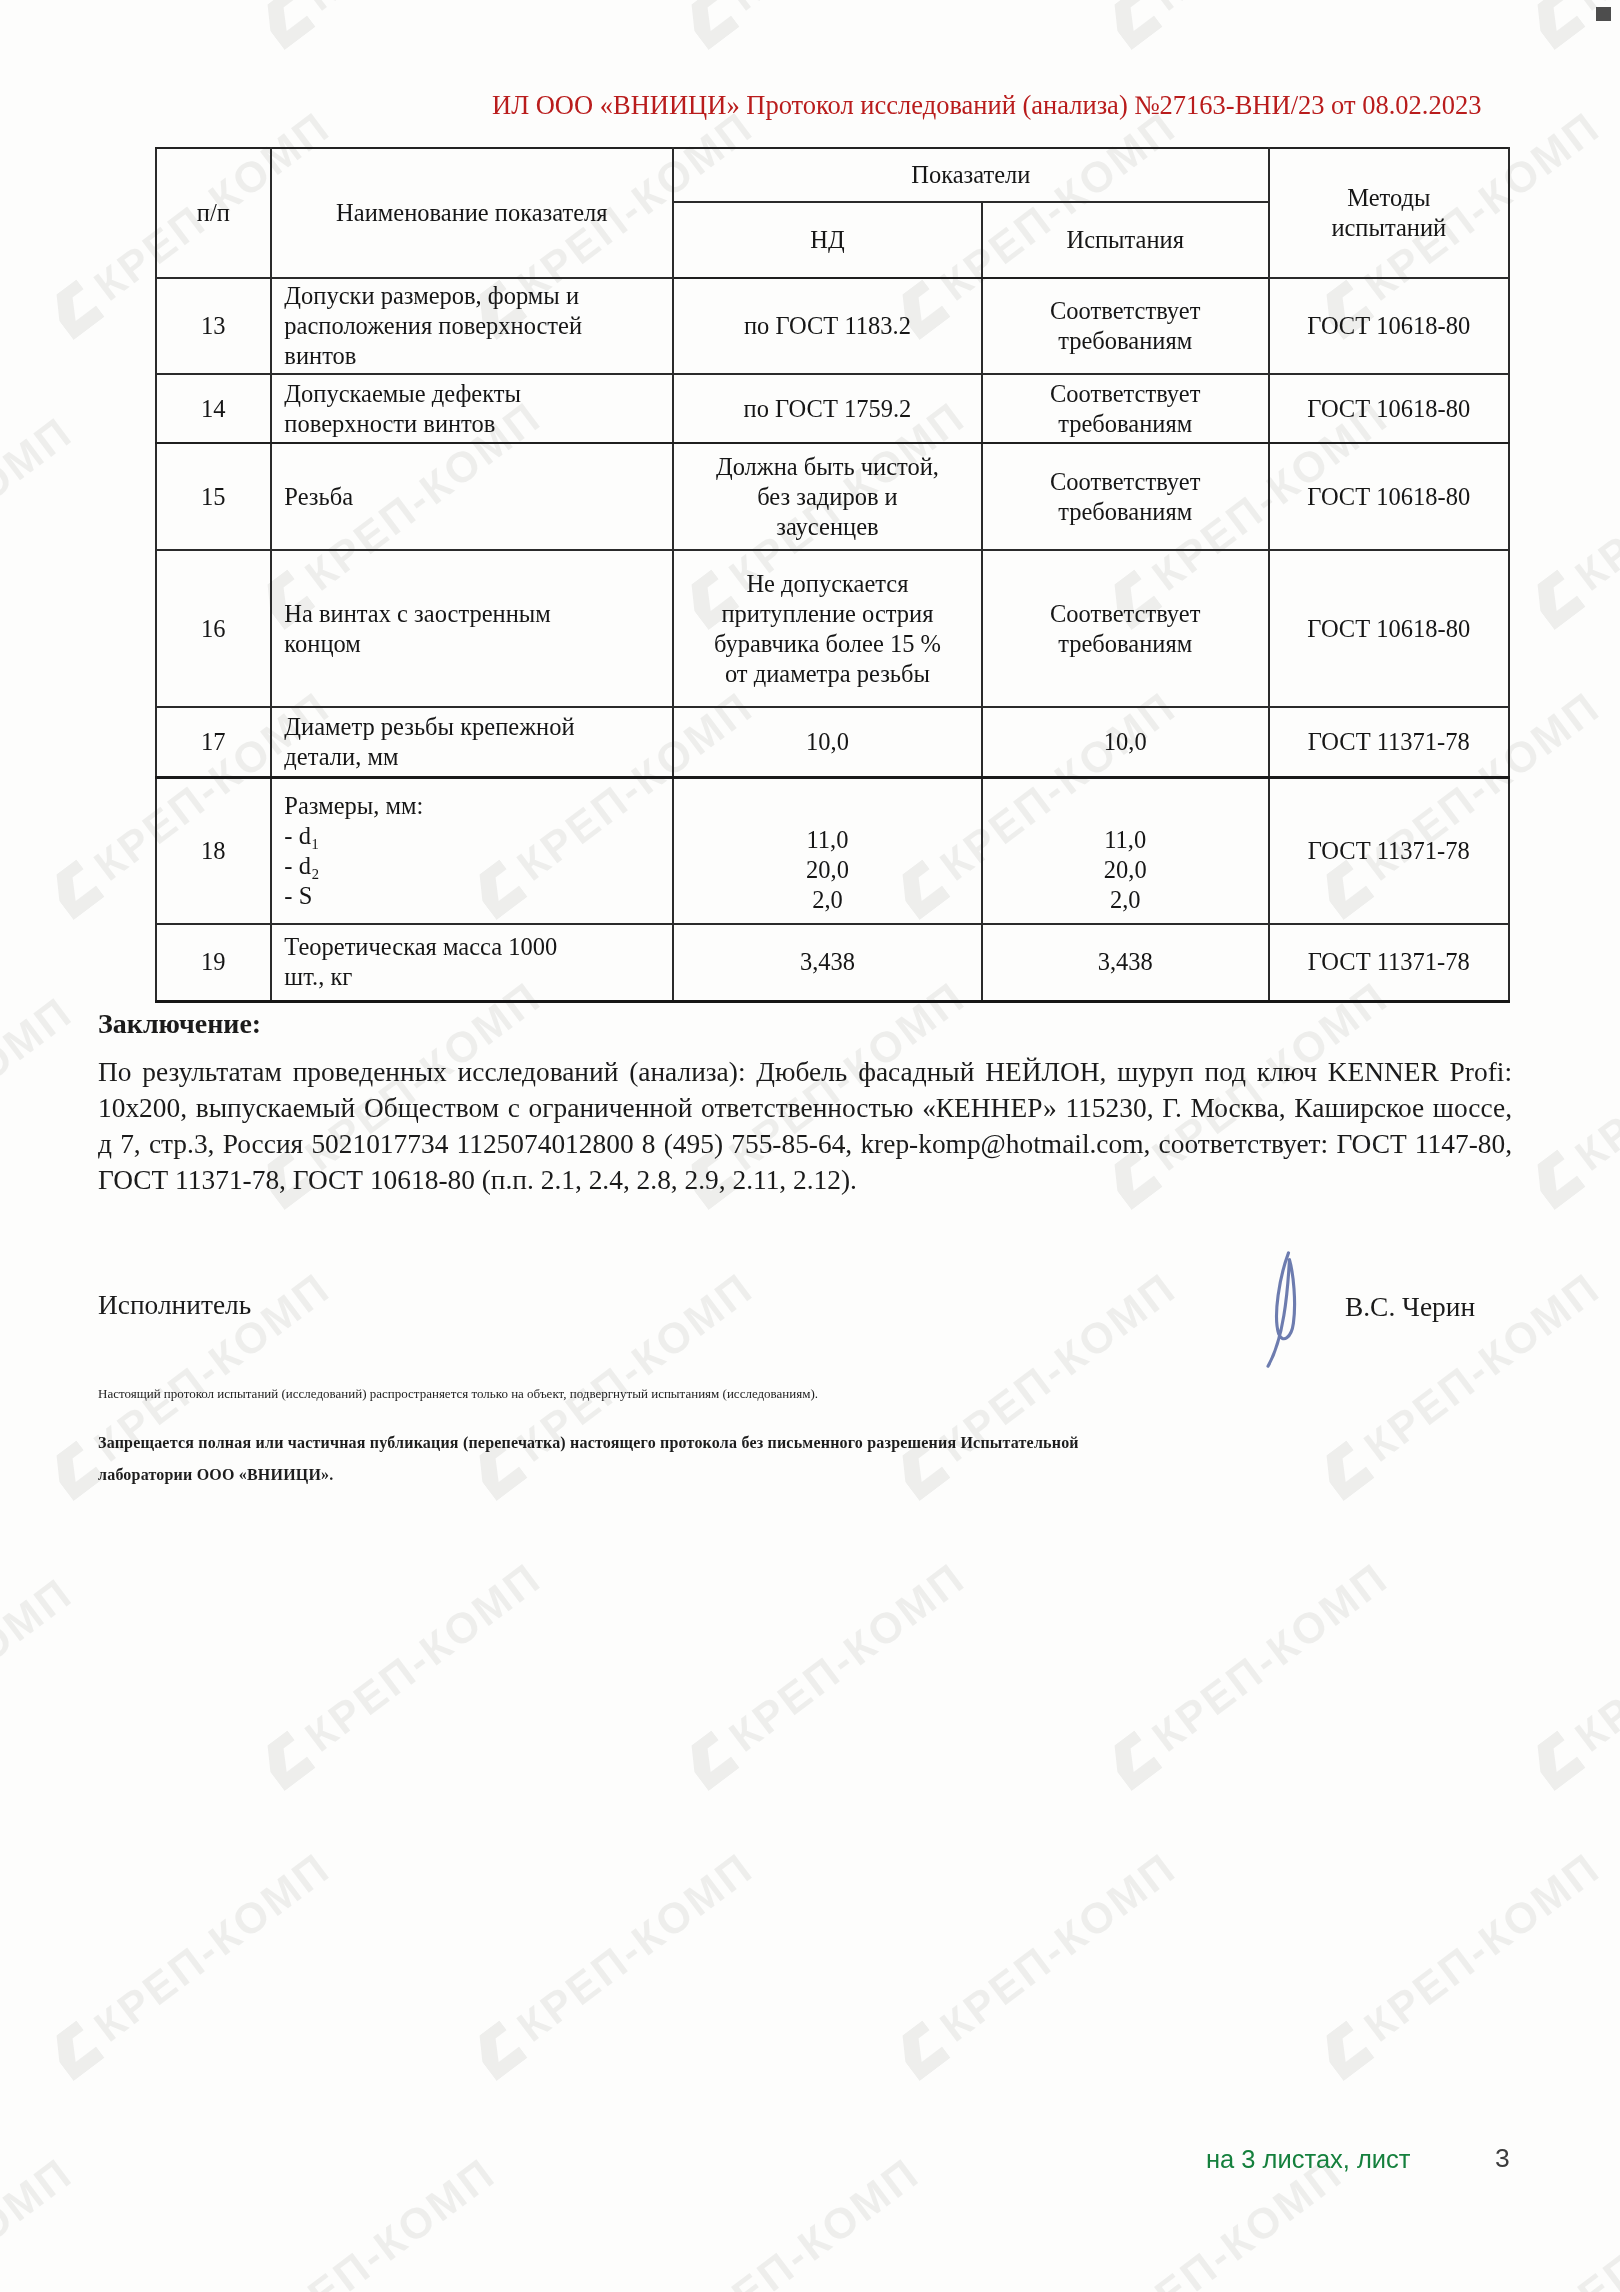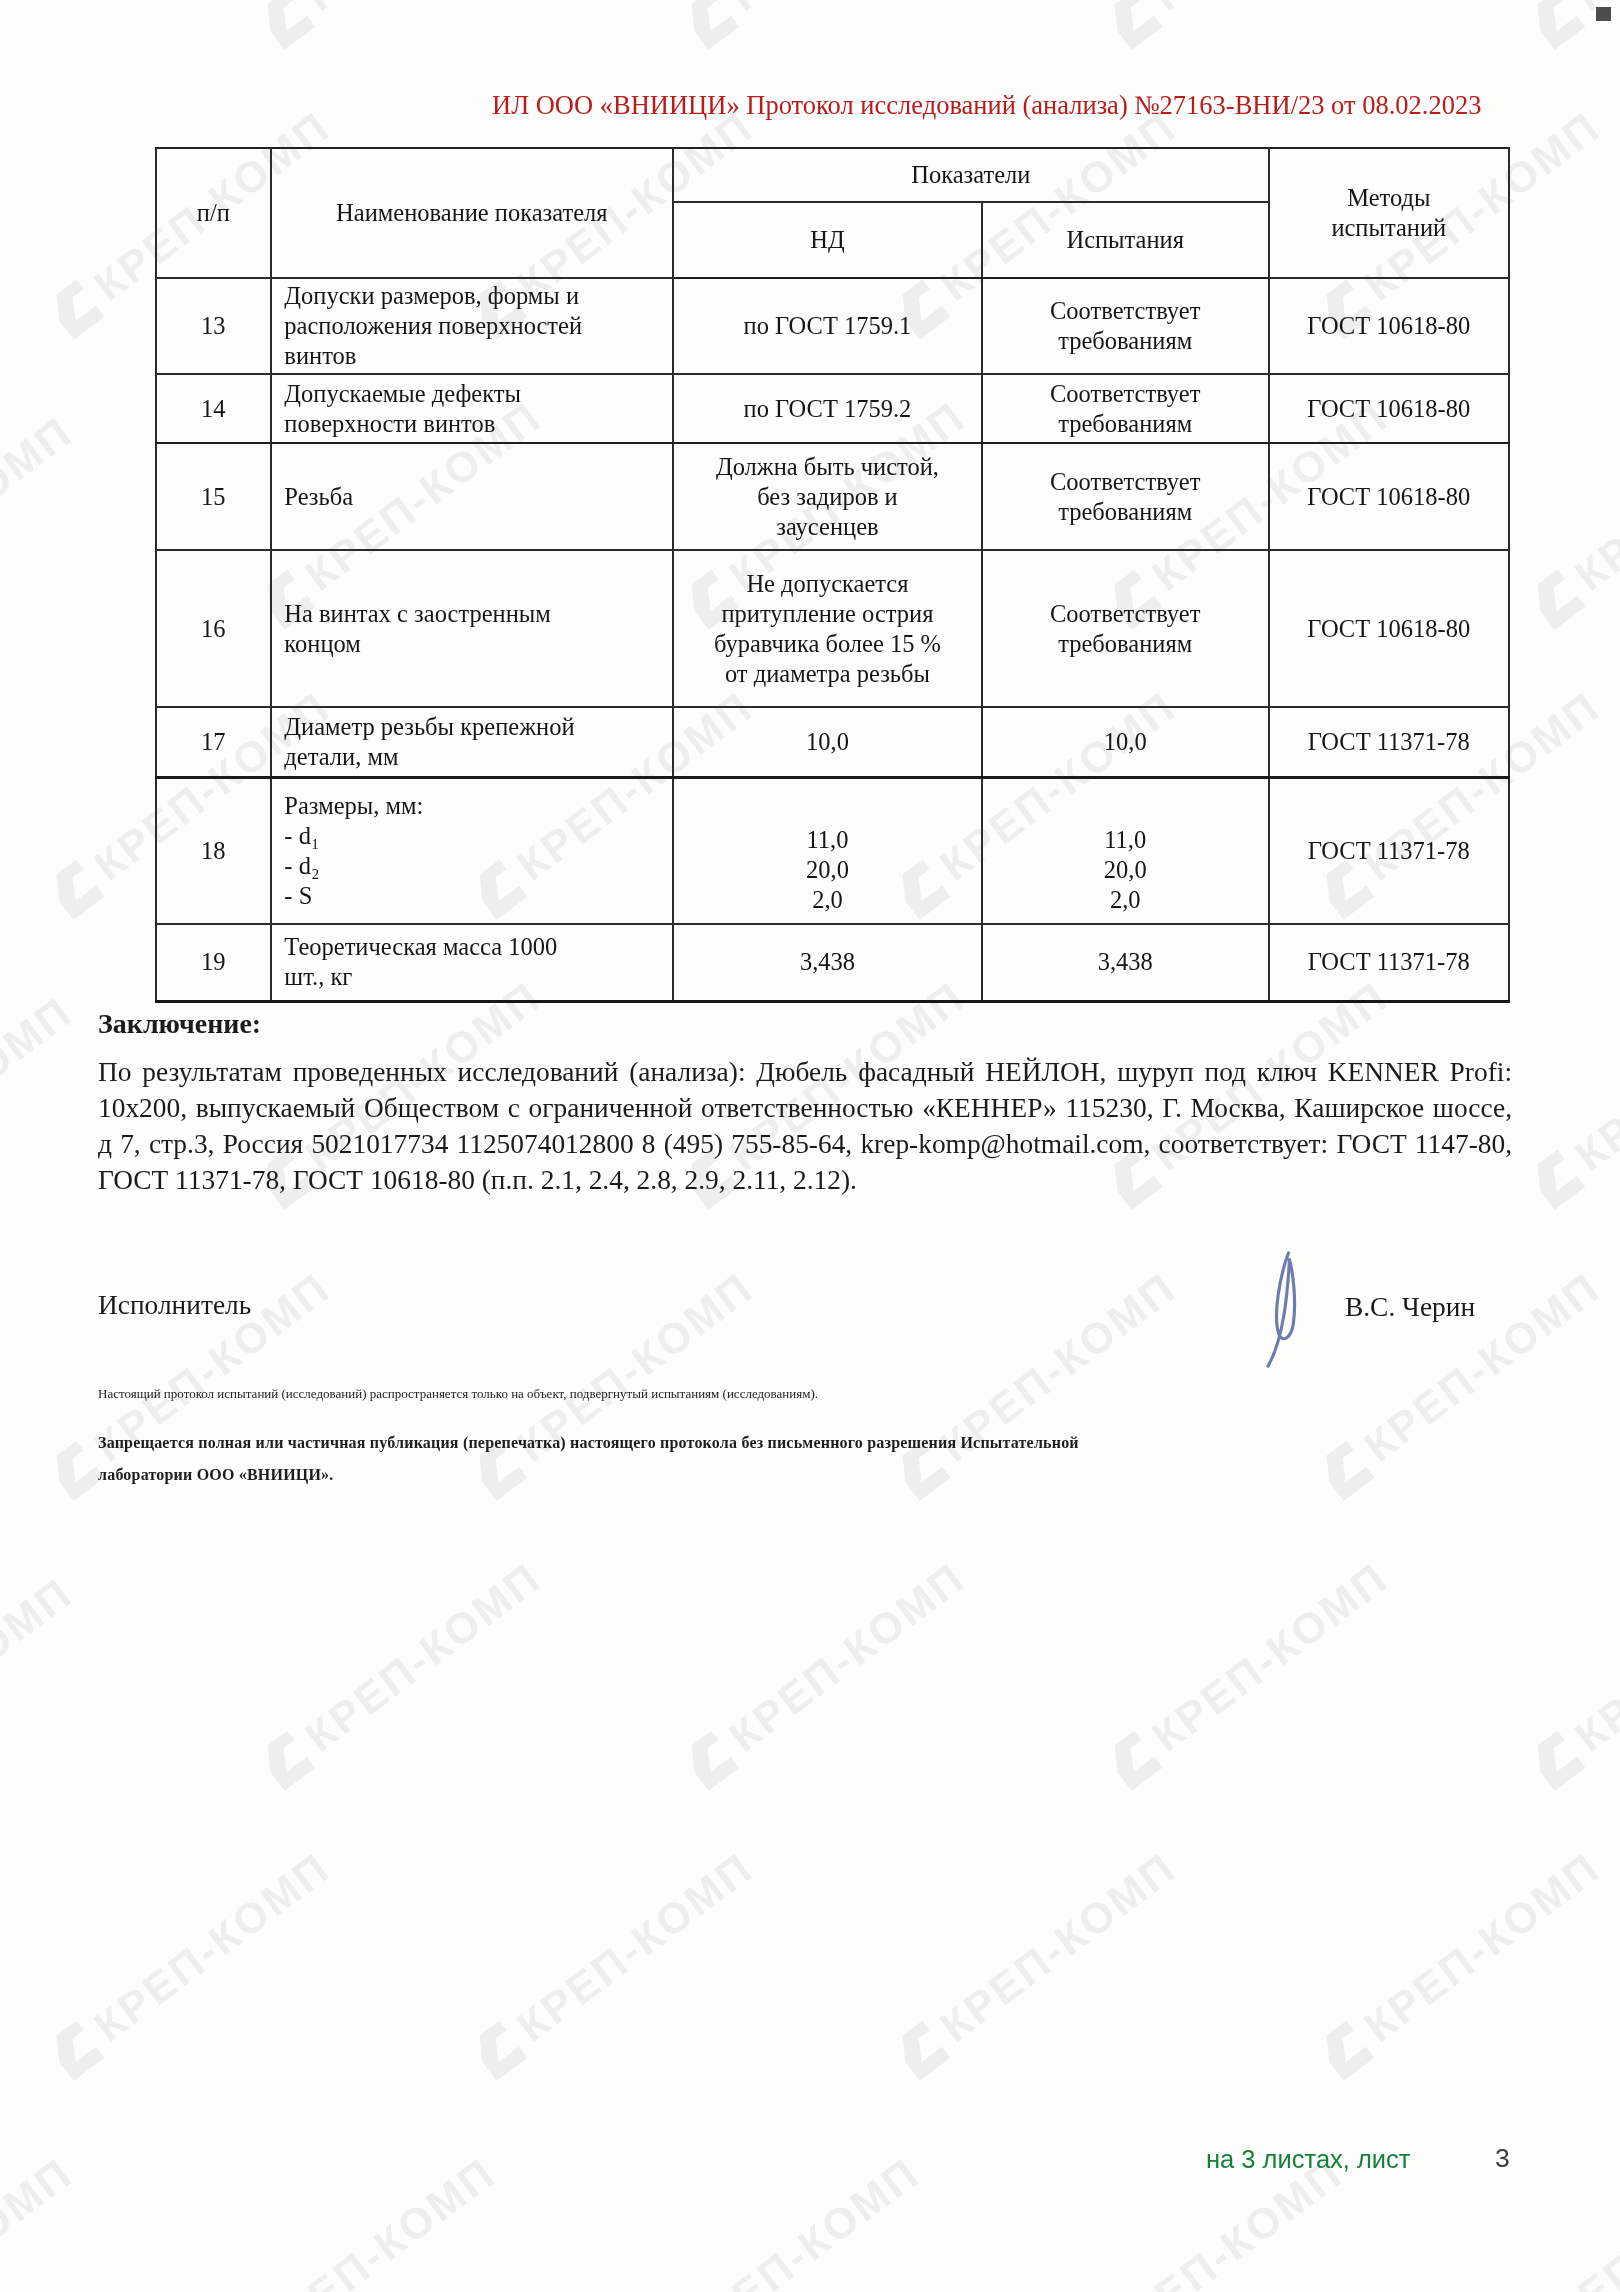--- a/index.html
+++ b/index.html
@@ -250,21 +250,21 @@
           <th>НД</th>
           <th>Испытания</th>
         </tr>
       </thead>
       <tbody>
         <tr class="r13">
           <td class="c-num">13</td>
           <td class="c-name">Допуски размеров, формы и
 расположения поверхностей
 винтов</td>
-          <td>по ГОСТ 1759.1</td>
+          <td>по ГОСТ 1183.2</td>
           <td>Соответствует
 требованиям</td>
           <td>ГОСТ 10618-80</td>
         </tr>
         <tr class="r14">
           <td class="c-num">14</td>
           <td class="c-name">Допускаемые дефекты
 поверхности винтов</td>
           <td>по ГОСТ 1759.2</td>
           <td>Соответствует

